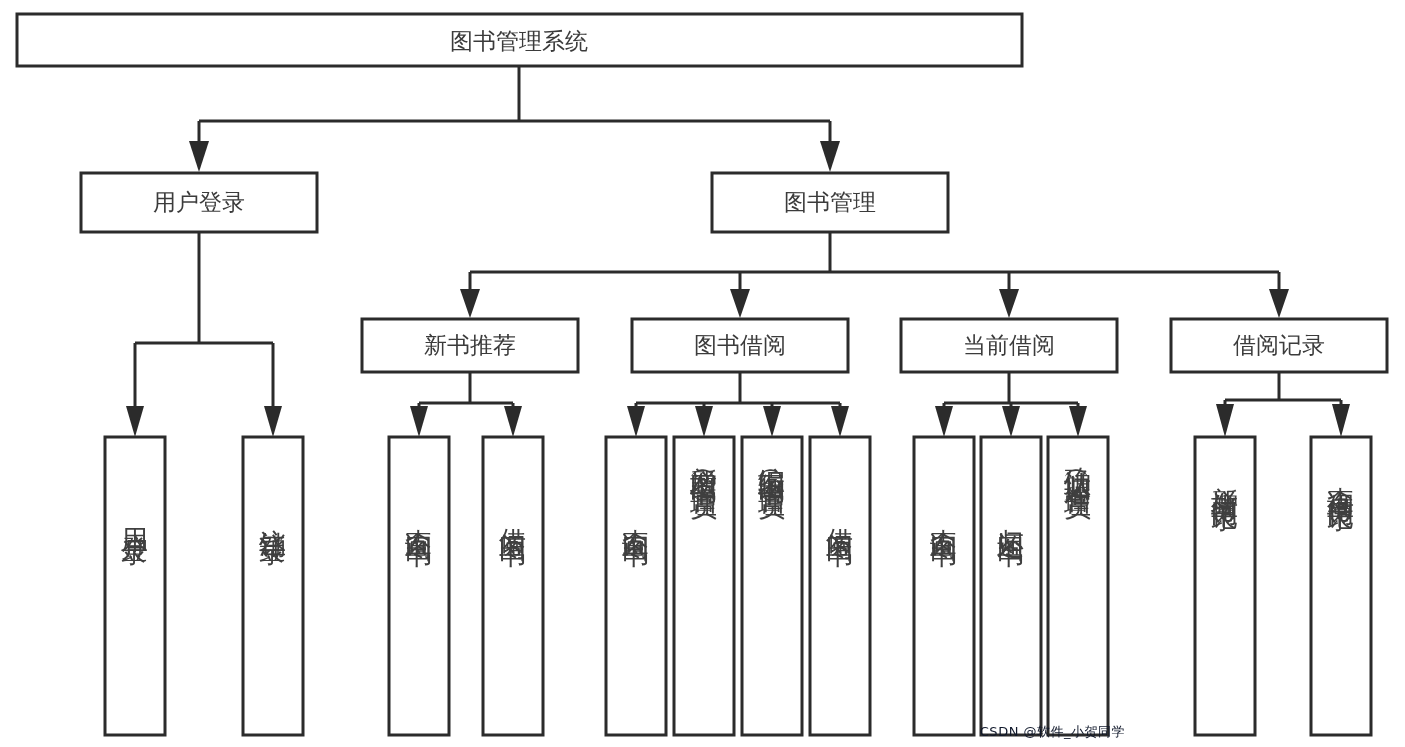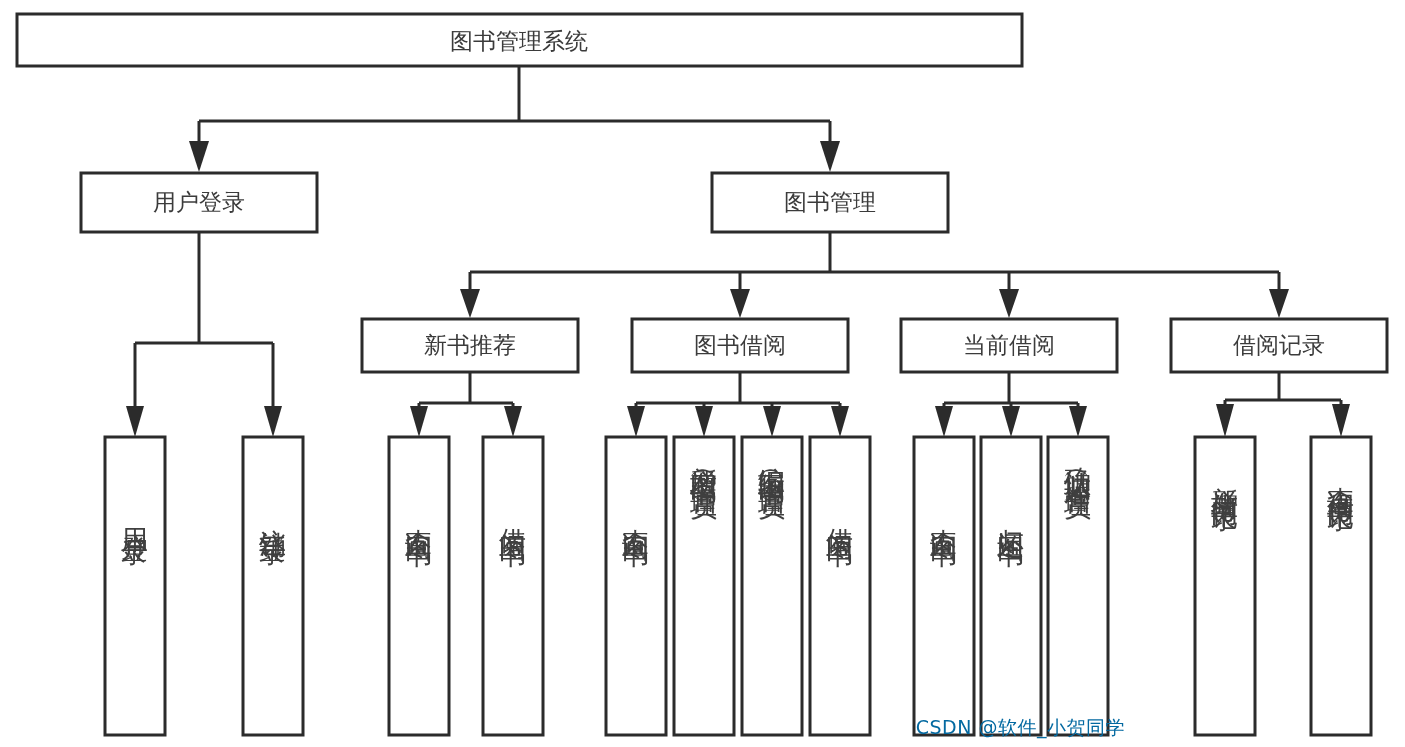--- a/index.html
+++ b/index.html
@@ -65,22 +65,22 @@
     line-height: 1.08;
     letter-spacing: 4px;
     color: #3f3f3f;
     white-space: nowrap;
   }
   .watermark {
     position: absolute;
     right: 8px;
     bottom: 6px;
     font-family: "DejaVu Sans", "Liberation Sans", sans-serif;
-    font-size: 19px;
-    color: #0369a1;
+    font-size: 13px;
+    color: #0f172a;
     letter-spacing: 0.5px;
     white-space: nowrap;
   }
 </style>
 </head>
 <body>
 
 <div id="diagram-root">
 
   <svg id="flowchart" viewBox="0 0 1405 747">

